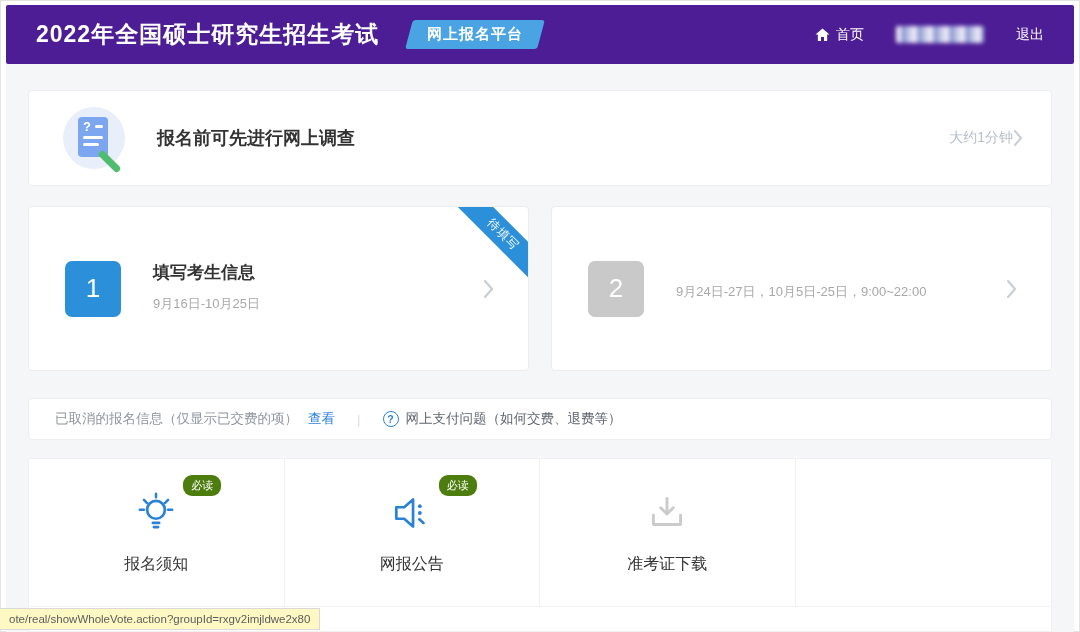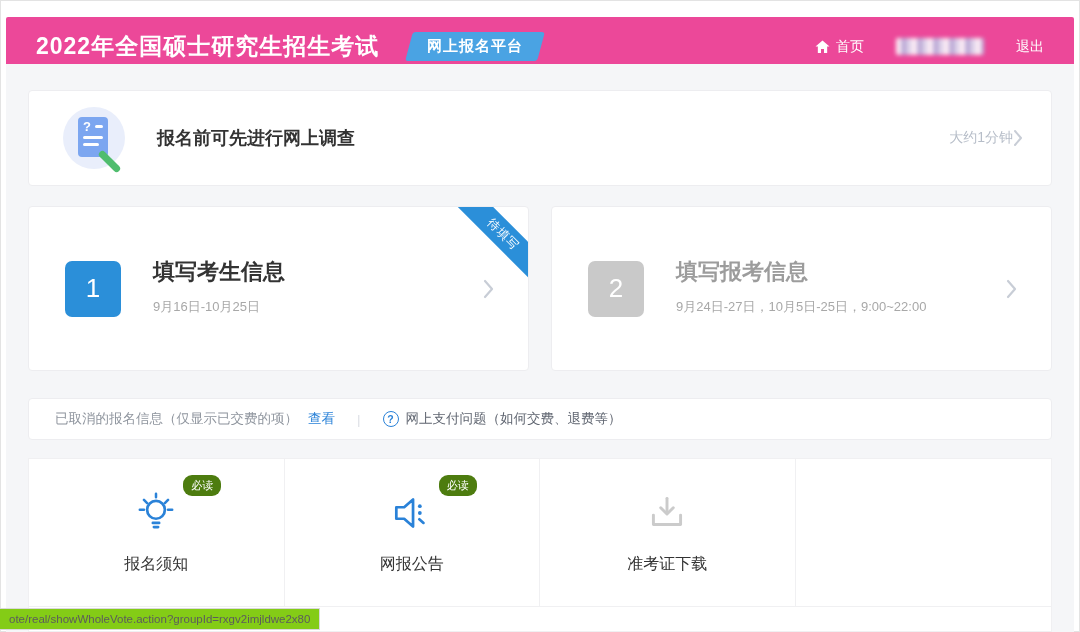--- a/index.html
+++ b/index.html
@@ -5,22 +5,22 @@
   * { margin:0; padding:0; box-sizing:border-box; }
   html,body { width:1080px; height:632px; }
   body {
     font-family:"Liberation Sans","DejaVu Sans",sans-serif;
     background:#ffffff; position:relative; overflow:hidden;
     outline:1px solid #e3e3e3; outline-offset:-1px;
   }
 
   
   .header {
-    position:absolute; left:6px; right:6px; top:17px; height:59px;
-    background:#ec4899; border-radius:2px;
+    position:absolute; left:6px; right:6px; top:5px; height:59px;
+    background:#4c1d95; border-radius:2px;
     display:flex; align-items:center; padding:0 30px;
     color:#fff;
   }
   .hdr-title { font-size:23px; font-weight:bold; letter-spacing:1px; }
   .hdr-badge {
     margin-left:30px; background:#4aa3e3; transform:skewX(-15deg);
     border-radius:3px; padding:5px 18px;
   }
   .hdr-badge span { display:inline-block; transform:skewX(15deg);
     font-size:15px; font-weight:bold; color:#fff; letter-spacing:1px; }
@@ -61,21 +61,21 @@
   
   .steps { margin:20px 22px 0; display:flex; gap:22px; }
   .step-card { flex:1; height:165px; position:relative; overflow:hidden;
                display:flex; align-items:center; padding:0 34px 0 36px; cursor:pointer; }
   .num { width:56px; height:56px; border-radius:7px; flex:none;
          display:flex; align-items:center; justify-content:center;
          font-size:26px; color:#fff; }
   .num.blue { background:#2b8fd9; }
   .num.gray { background:#c9c9c9; }
   .step-text { margin-left:32px; margin-top:-4px; }
-  .step-title { font-size:22px; font-weight:bold; color:#333;font-family:Liberation Serif, serif; }
+  .step-title { font-size:17px; font-weight:bold; color:#333;font-family:Liberation Serif, serif; }
   .step-title.dim { color:#9c9c9c; }
   .step-date { margin-top:11px; font-size:13px; color:#a8a8a8; }
   .step-chevron { margin-left:auto; }
   .ribbon {
     position:absolute; top:15px; right:-31px; width:112px;
     transform:rotate(45deg); background:#2b8fd9; color:#fff;
     font-size:12px; text-align:center; padding:4px 0; letter-spacing:1px;
   }
 
   
@@ -98,21 +98,21 @@
   .cell:nth-child(4) { border-right:none; }
   .grid-bottom { grid-column:1 / 5; border-top:1px solid #f0f0f2; }
   .icon-wrap { position:relative; height:56px; display:flex; align-items:center; justify-content:center; }
   .must-badge { position:absolute; top:-10px; right:-42px; background:#4d7c0f; color:#fff;
                 font-size:11px; padding:3px 8px; border-radius:9px; white-space:nowrap; }
   .cell-label { margin-top:13px; font-size:16px; color:#333; }
 
   
   .statusbar {
     position:absolute; left:0; bottom:2px; height:22px;
-    background:#84cc16; border:1px solid #d9d9d9; border-left:none;
+    background:#fef9c3; border:1px solid #d9d9d9; border-left:none;
     display:flex; align-items:center; padding:0 9px;
     font-size:11.5px; color:#5c5c5c; z-index:5;
   }
 </style>
 </head>
 <body>
 
 <div class="header">
   <div class="hdr-title">2022年全国硕士研究生招生考试</div>
   <div class="hdr-badge">
@@ -161,21 +161,20 @@
       </div>
       <svg class="step-chevron" width="11" height="20" viewBox="0 0 11 20">
         <polyline points="2,2 9,10 2,18" fill="none" stroke="#c8cdd6" stroke-width="2.2" stroke-linecap="round" stroke-linejoin="round"></polyline>
       </svg>
       <div class="ribbon">待填写</div>
     </div>
 
     <div class="card step-card">
       <div class="num gray">2</div>
       <div class="step-text">
-        <div class="step-title dim">填写报考信息</div>
         <div class="step-date">9月24日-27日，10月5日-25日，9:00~22:00</div>
       </div>
       <svg class="step-chevron" width="11" height="20" viewBox="0 0 11 20">
         <polyline points="2,2 9,10 2,18" fill="none" stroke="#c8cdd6" stroke-width="2.2" stroke-linecap="round" stroke-linejoin="round"></polyline>
       </svg>
     </div>
 
   </div>
 
   <div class="card notice">

